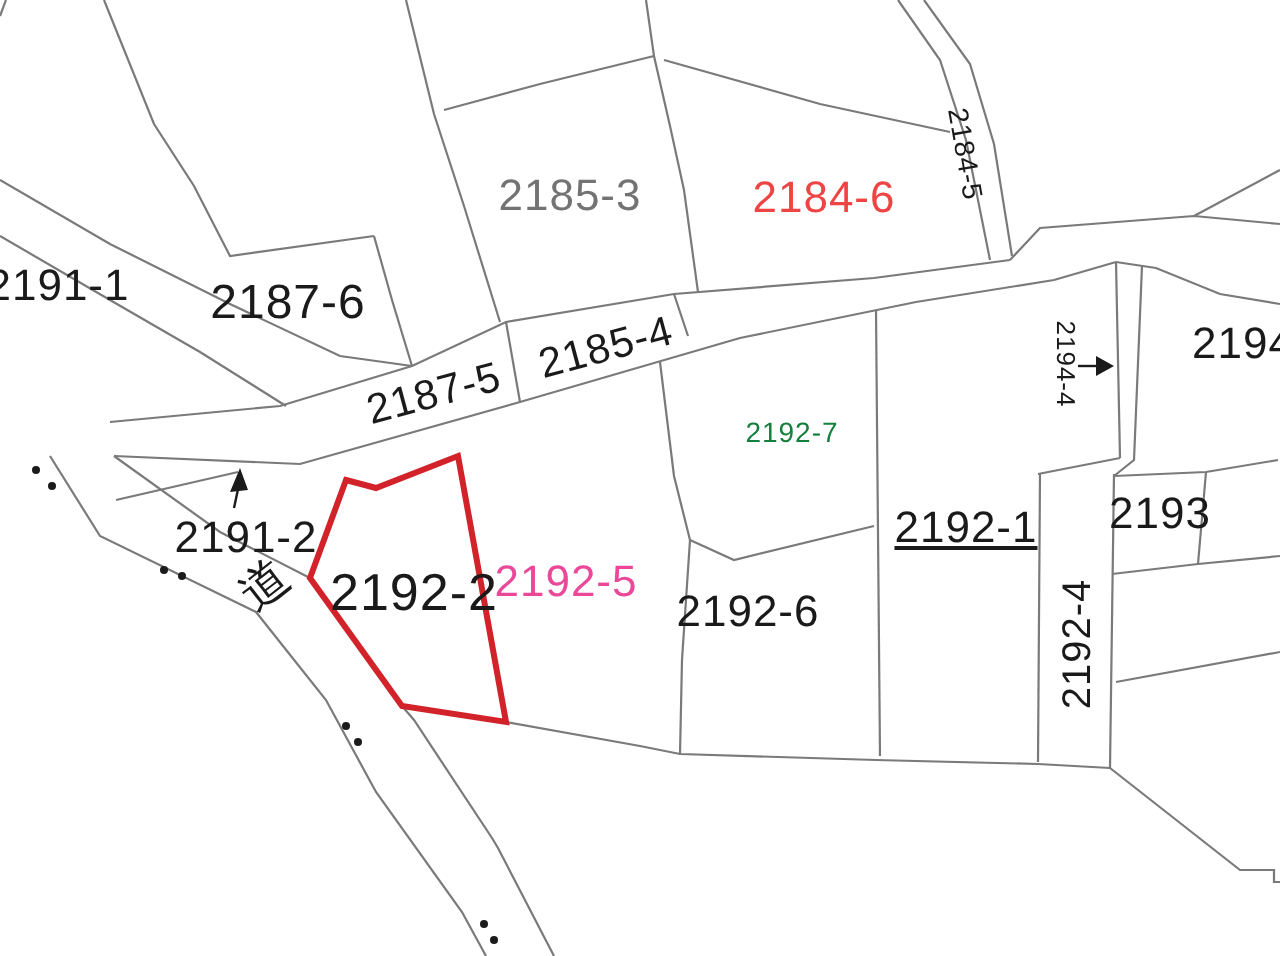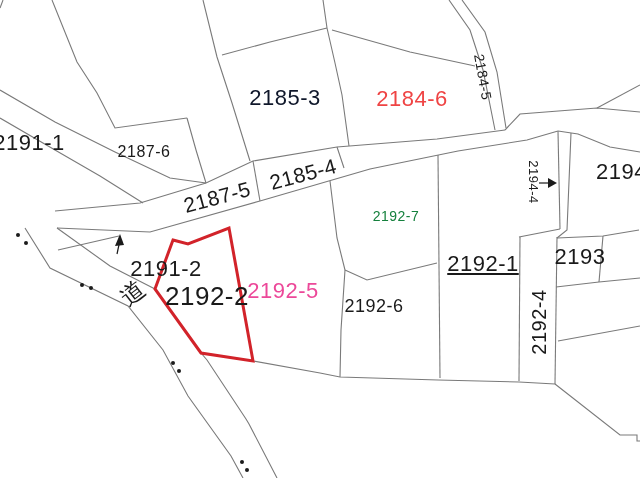--- a/index.html
+++ b/index.html
@@ -78,31 +78,31 @@
       <circle cx="179" cy="371" r="2"></circle>
       <circle cx="242" cy="462" r="2"></circle>
       <circle cx="247" cy="470" r="2"></circle>
     </g>
 
     <polygon points="173,240 188,244 229,228 253,361 201,353 155,289" fill="none" stroke-width="3" stroke-linejoin="miter" stroke="#d2232a"></polygon>
   </svg>
 
   <div id="labels">
       <span class="lbl" style="left: 29px; top: 143px; font-size: 22px; color: rgb(26, 26, 26); transform: translate(-50%, -50%);">2191-1</span>
-      <span class="lbl" style="left: 144px; top: 152px; font-size: 16px; color: rgb(26, 26, 26); transform: translate(-50%, -50%);">2187-6</span>
-      <span class="lbl" style="left: 285px; top: 98px; font-size: 22px; color: #0f172a; transform: translate(-50%, -50%);">2185-3</span>
+      <span class="lbl" style="left: 144px; top: 152px; font-size: 24px; color: rgb(26, 26, 26); transform: translate(-50%, -50%);">2187-6</span>
+      <span class="lbl" style="left: 285px; top: 98px; font-size: 22px; color: #737373; transform: translate(-50%, -50%);">2185-3</span>
       <span class="lbl" style="left: 412px; top: 99px; font-size: 22px; color: #ef4444; transform: translate(-50%, -50%);">2184-6</span>
       <span class="lbl" style="left: 217px; top: 197px; font-size: 21px; color: rgb(26, 26, 26); transform: translate(-50%, -50%) rotate(-15deg);">2187-5</span>
       <span class="lbl" style="left: 303px; top: 174px; font-size: 21px; color: rgb(26, 26, 26); transform: translate(-50%, -50%) rotate(-15deg);">2185-4</span>
       <span class="lbl" style="left: 483px; top: 77px; font-size: 14px; color: rgb(26, 26, 26); transform: translate(-50%, -50%) rotate(80deg);">2184-5</span>
       <span class="lbl" style="left: 533px; top: 182px; font-size: 13px; color: rgb(26, 26, 26); transform: translate(-50%, -50%) rotate(90deg);">2194-4</span>
       <span class="lbl anchor-left" style="left: 596px; top: 172px; font-size: 22px; color: rgb(26, 26, 26); transform: translate(0px, -50%);">2194-</span>
       <span class="lbl" style="left: 396px; top: 216px; font-size: 14px; color: #15803d; transform: translate(-50%, -50%);">2192-7</span>
       <span class="lbl" style="left: 483px; top: 264px; font-size: 22px; color: rgb(26, 26, 26); transform: translate(-50%, -50%); text-decoration: underline;">2192-1</span>
       <span class="lbl" style="left: 580px; top: 257px; font-size: 22px; color: rgb(26, 26, 26); transform: translate(-50%, -50%);">2193</span>
       <span class="lbl" style="left: 539px; top: 322px; font-size: 20px; color: rgb(26, 26, 26); transform: translate(-50%, -50%) rotate(-90deg);">2192-4</span>
       <span class="lbl" style="left: 207px; top: 296px; font-size: 26px; color: rgb(26, 26, 26); transform: translate(-50%, -50%);">2192-2</span>
       <span class="lbl" style="left: 283px; top: 291px; font-size: 22px; color: #ec4899; transform: translate(-50%, -50%);">2192-5</span>
-      <span class="lbl" style="left: 374px; top: 306px; font-size: 18px; color: rgb(26, 26, 26); transform: translate(-50%, -50%);">2192-6</span>
-      <span class="lbl" style="left: 123px; top: 269px; font-size: 22px; color: rgb(26, 26, 26); transform: translate(-50%, -50%); margin-left: 43px;">2191-2</span>
+      <span class="lbl" style="left: 374px; top: 306px; font-size: 22px; color: rgb(26, 26, 26); transform: translate(-50%, -50%);">2192-6</span>
+      <span class="lbl" style="left: 123px; top: 269px; font-size: 22px; color: rgb(26, 26, 26); transform: translate(-50%, -50%);">2191-2</span>
       <span class="lbl" style="left: 133px; top: 293px; font-size: 24px; color: rgb(26, 26, 26); transform: translate(-50%, -50%) rotate(-38deg);">道</span>
     </div>
 </div>
 
 </body></html>

